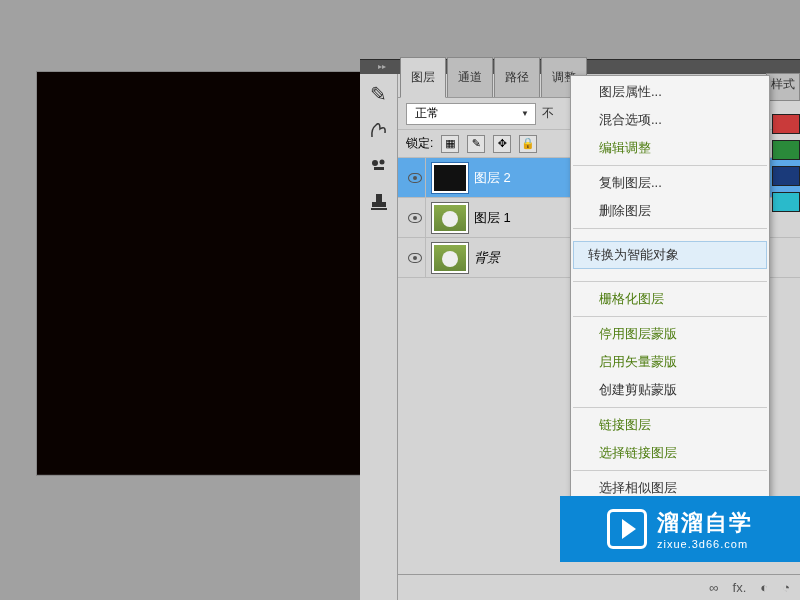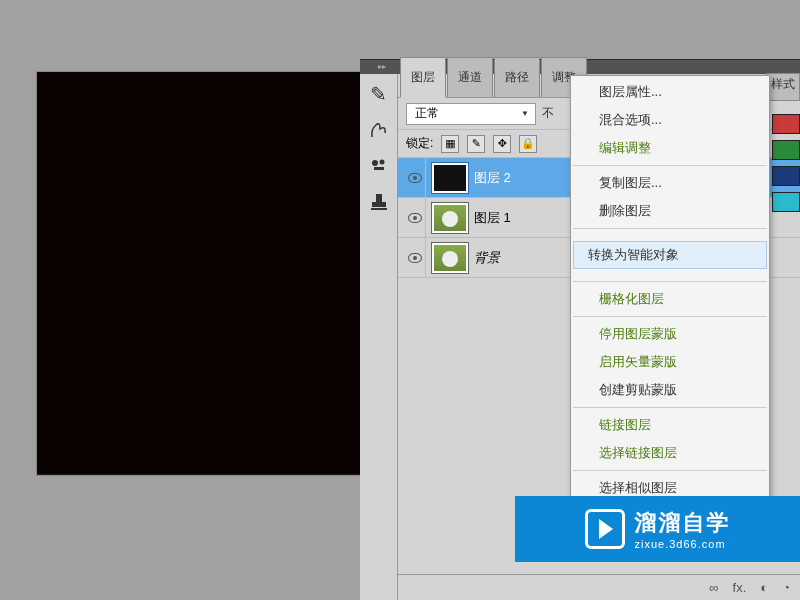--- a/index.html
+++ b/index.html
@@ -275,21 +275,21 @@
     .swatch {
       height: 20px;
       border: 1px solid #222;
       margin-top: 6px;
     }
     
     .watermark {
       position: absolute;
       right: 0;
       bottom: 38px;
-      width: 285px;
+      width: 240px;
       height: 66px;
       background: #0c87d6;
       display: flex;
       align-items: center;
       justify-content: center;
       gap: 10px;
       z-index: 100;
       color: #fff;
     }
     .wm-play {

